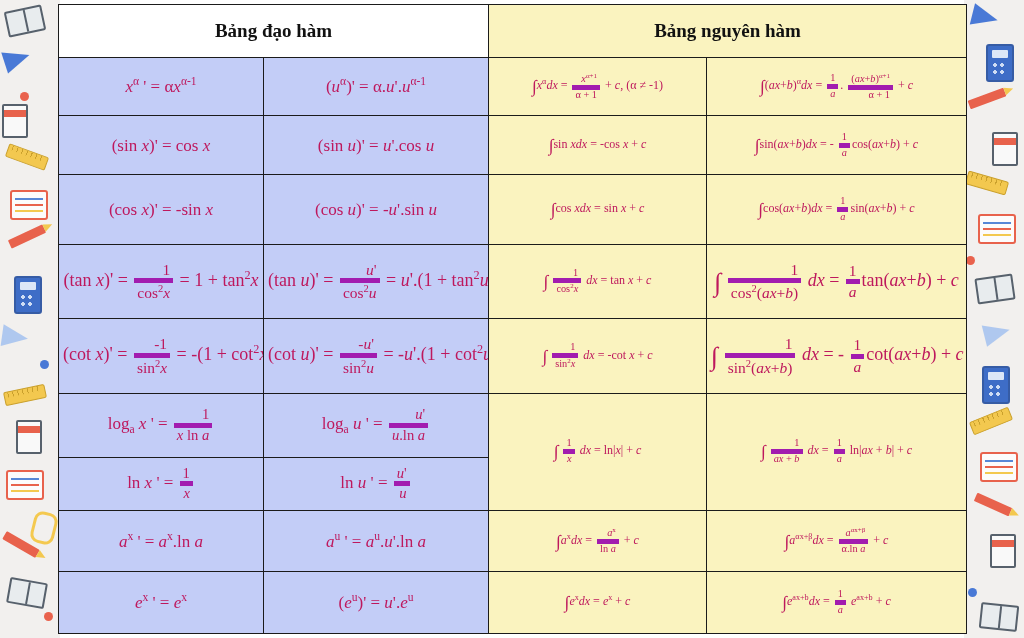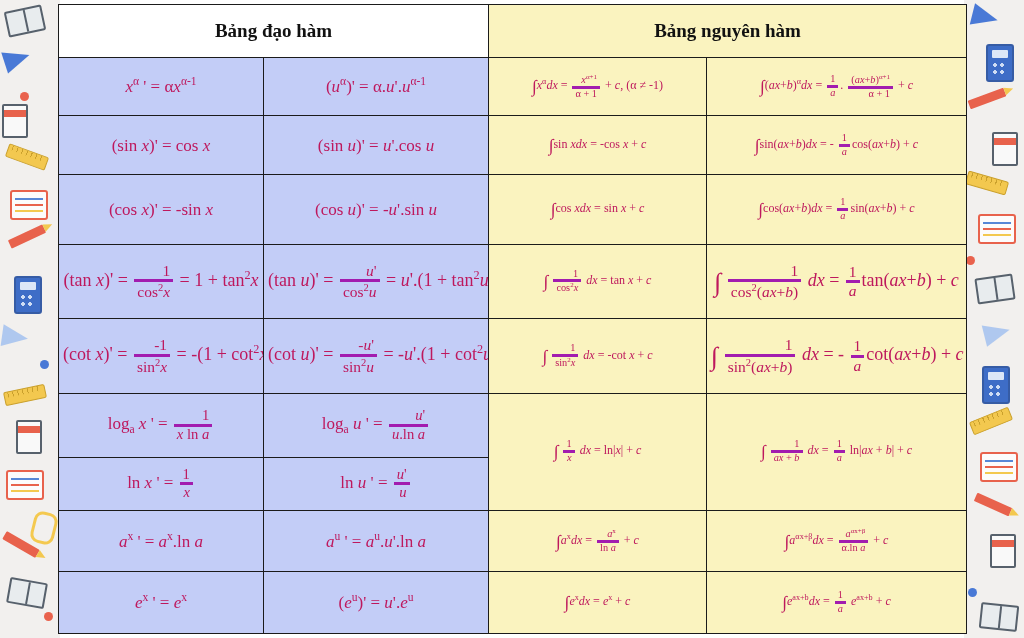--- a/index.html
+++ b/index.html
@@ -173,21 +173,21 @@
 
   
   .frac {
     display: inline-block;
     vertical-align: middle;
     text-align: right;
     line-height: 1.05;
     margin: 0 2px;
   }
   .frac > .num { display: block; padding: 0 3px; font-size: .86em; }
-  .frac > .den { display: block; padding: 0 3px; font-size: .86em; border-top: 3px solid #a21caf; }
+  .frac > .den { display: block; padding: 0 3px; font-size: .86em; border-top: 5px solid #a21caf; }
 
   .big { font-size: 1.45em; vertical-align: -.18em; }
   i.v { font-style: italic; }
   sup.e { font-size: .68em; vertical-align: super; }
   sub.e { font-size: .68em; vertical-align: sub; }
 </style>
 </head>
 <body>
 
 <div class="side-strip left">

